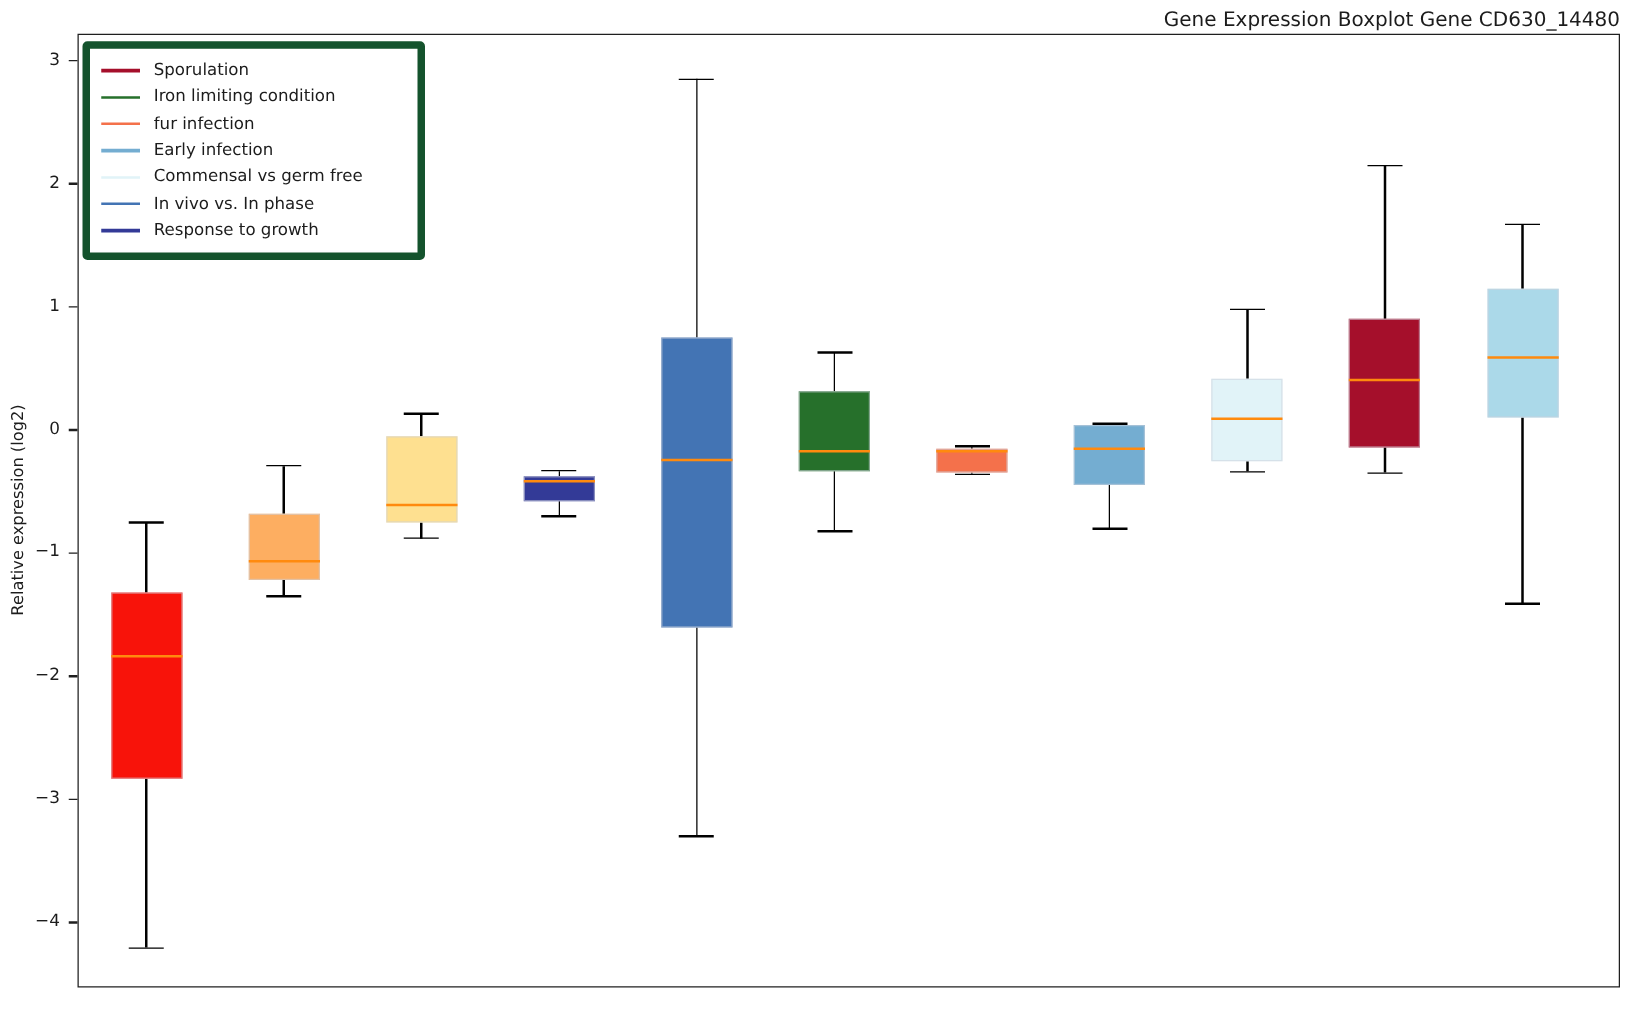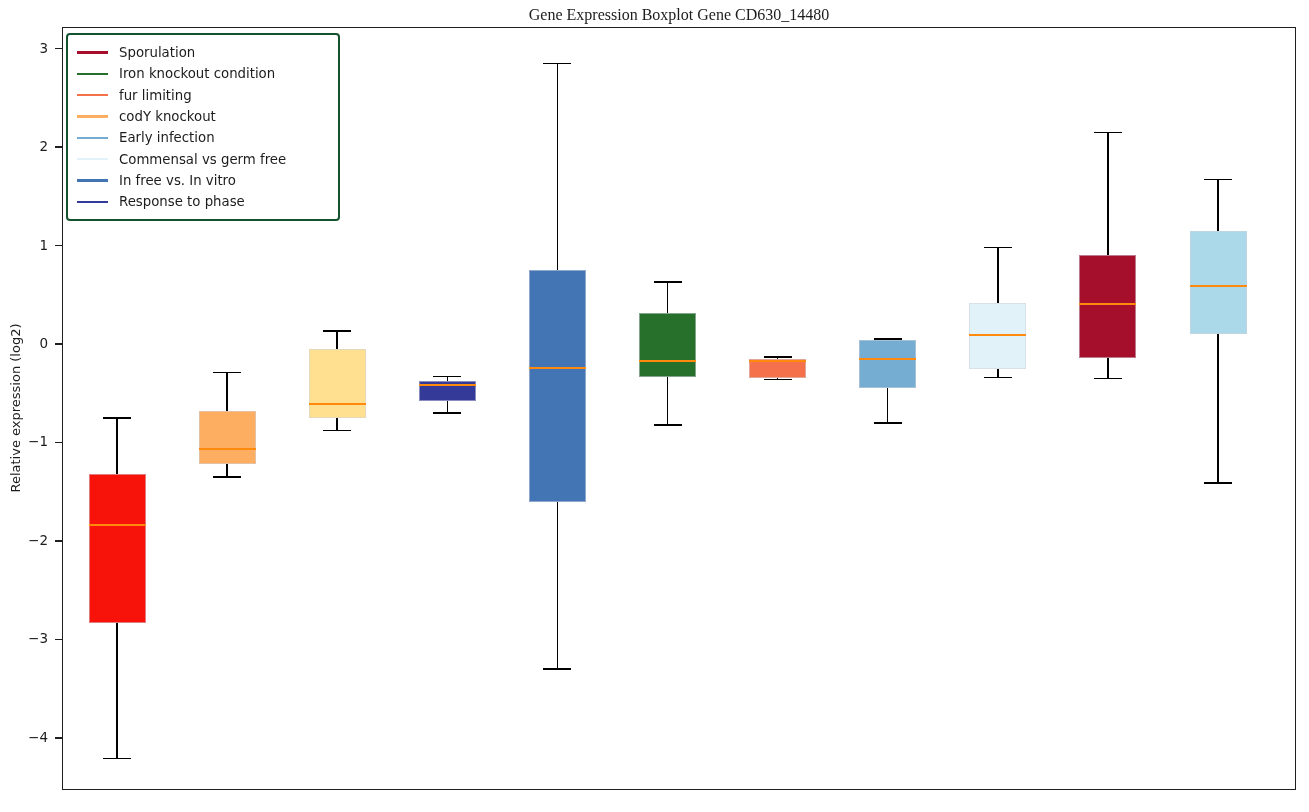--- a/index.html
+++ b/index.html
@@ -5,21 +5,21 @@
   html,body{margin:0;padding:0;background:#ffffff;}
   .figure{
     position:relative;
     width:1309px;height:812px;
     background:#ffffff;
     font-family:"DejaVu Sans", sans-serif;
     overflow:hidden;
   }
   .chart-title{
     position:absolute;left:62px;top:6px;width:1234px;
-    text-align:center;font-size:16px;color:#1c1c1c;font-family:Liberation Serif, serif;
+    text-align:right;font-size:16px;color:#1c1c1c;
   }
   .plot-area{
     position:absolute;left:62px;top:27px;width:1234px;height:763px;
     border:1px solid #1f1f1f;background:#ffffff;box-sizing:border-box;
   }
   .y-axis-label{
     position:absolute;left:15px;top:408px;
     transform:translate(-50%,-50%) rotate(-90deg);
     font-size:13px;color:#1c1c1c;white-space:nowrap;
   }
@@ -30,21 +30,21 @@
   .ytick-mark{
     position:absolute;left:55px;width:7px;height:1.4px;background:#1f1f1f;
   }
   .whisker-line{position:absolute;width:1.6px;background:#000;}
   .whisker-cap{position:absolute;height:1.6px;background:#000;}
   .box-rect{position:absolute;box-sizing:border-box;border:1px solid rgba(205,210,220,0.55);}
   .median-line{position:absolute;height:2.2px;}
   .legend{
     position:absolute;left:66px;top:33px;width:274px;
     background:rgba(255,255,255,0.92);
-    border:2px solid #14532d;border-radius:4px;
+    border:6px solid #14532d;border-radius:4px;
     padding:7px 9px 7px 9px;box-sizing:border-box;
   }
   .legend-row{
     display:flex;align-items:center;height:21.3px;
   }
   .legend-swatch{
     width:31px;height:2.4px;flex:0 0 31px;margin-right:11px;
   }
   .legend-label{
     font-size:13.3px;color:#1c1c1c;white-space:nowrap;
@@ -166,41 +166,37 @@
       </div>
     </div>
   <div class="legend">
     <div id="legend-items">
         <div class="legend-row">
           <div class="legend-swatch" style="background: rgb(165, 15, 43);"></div>
           <div class="legend-label">Sporulation</div>
         </div>
         <div class="legend-row">
           <div class="legend-swatch" style="background: rgb(38, 112, 43);"></div>
-          <div class="legend-label">Iron knockout condition</div>
+          <div class="legend-label">Iron limiting condition</div>
         </div>
         <div class="legend-row">
           <div class="legend-swatch" style="background: rgb(244, 113, 75);"></div>
-          <div class="legend-label">fur limiting</div>
-        </div>
-        <div class="legend-row">
-          <div class="legend-swatch" style="background: rgb(253, 174, 97);"></div>
-          <div class="legend-label">codY knockout</div>
+          <div class="legend-label">fur infection</div>
         </div>
         <div class="legend-row">
           <div class="legend-swatch" style="background: rgb(116, 173, 209);"></div>
           <div class="legend-label">Early infection</div>
         </div>
         <div class="legend-row">
           <div class="legend-swatch" style="background: rgb(225, 243, 248);"></div>
           <div class="legend-label">Commensal vs germ free</div>
         </div>
         <div class="legend-row">
           <div class="legend-swatch" style="background: rgb(67, 116, 180);"></div>
-          <div class="legend-label">In free vs. In vitro</div>
+          <div class="legend-label">In vivo vs. In phase</div>
         </div>
         <div class="legend-row">
           <div class="legend-swatch" style="background: rgb(51, 58, 151);"></div>
-          <div class="legend-label">Response to phase</div>
+          <div class="legend-label">Response to growth</div>
         </div>
       </div>
   </div>
 </div>
 
 </body></html>

